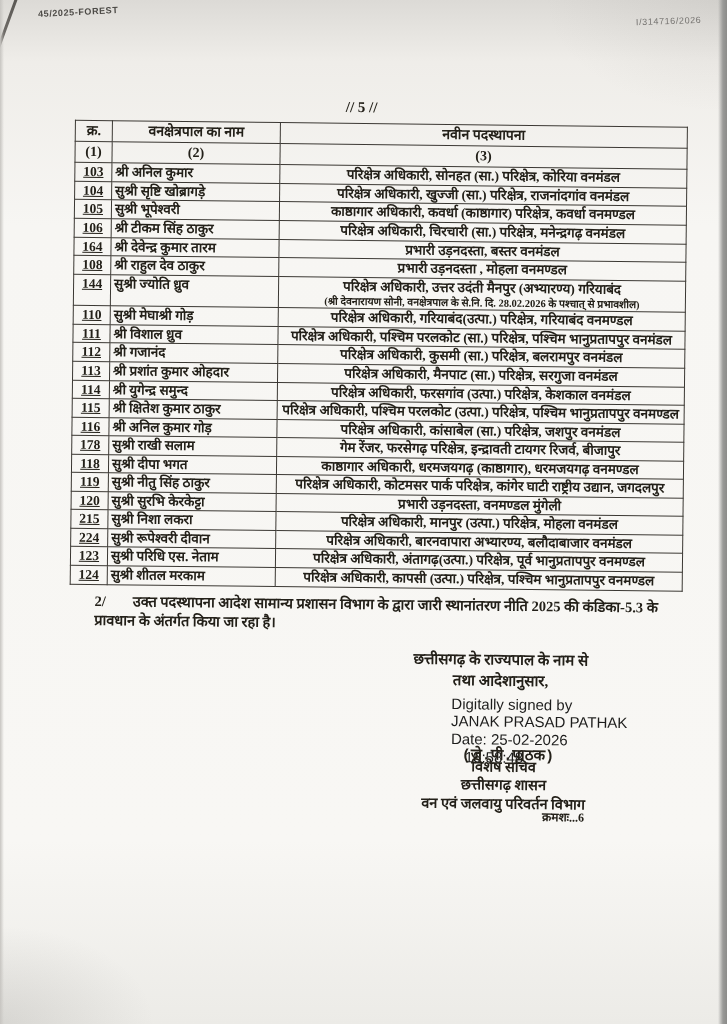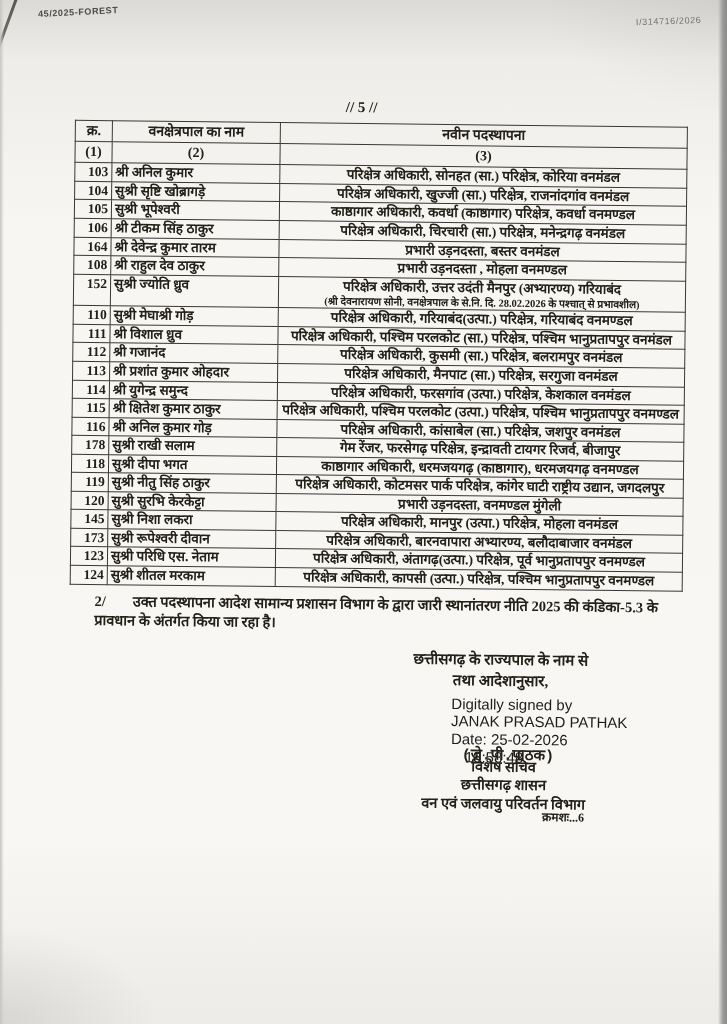--- a/index.html
+++ b/index.html
@@ -32,21 +32,21 @@
     position:absolute;left:75px;top:96px;width:613px;
     transform:rotate(.65deg);transform-origin:20px 20px;
     color:#232019;
   }
   .page-num{font-size:15px;font-weight:700;text-align:center;transform:translateX(-20px);margin-bottom:7px;}
 
   table.order{border-collapse:collapse;width:100%;table-layout:fixed;
     font-size:13.5px;font-weight:600;line-height:1.3;}
   table.order th, table.order td{border:1.5px solid #3b3833;padding:0 3px;vertical-align:top;}
   table.order thead th{font-size:14px;font-weight:700;text-align:center;padding:1px 2px;}
-  td.c-sno{text-align:right;padding-left:2px;}
+  td.c-sno{text-align:center;padding-left:2px;text-decoration:underline;}
   td.c-name{text-align:left;padding-left:4px;white-space:nowrap;overflow:hidden;}
   td.c-post{text-align:center;}
   td.c-post .note{font-size:10.5px;font-weight:700;line-height:1.25;}
 
   .para{margin:7px 0 0 25px;font-size:14.5px;font-weight:600;line-height:1.35;}
   .para .para-no{font-weight:700;display:inline-block;margin-right:27px;}
 
   .sig-area{position:relative;height:215px;margin-top:14px;font-weight:700;}
   .authority{position:absolute;left:317px;top:0;width:230px;text-align:center;
     font-size:15px;line-height:1.45;}
@@ -128,21 +128,21 @@
             </td>
           </tr>
           <tr>
             <td class="c-sno">108</td>
             <td class="c-name">श्री राहुल देव ठाकुर</td>
             <td class="c-post">
               <div>प्रभारी उड़नदस्ता , मोहला वनमण्डल</div>
             </td>
           </tr>
           <tr>
-            <td class="c-sno">152</td>
+            <td class="c-sno">144</td>
             <td class="c-name">सुश्री ज्योति ध्रुव</td>
             <td class="c-post">
               <div>परिक्षेत्र अधिकारी, उत्तर उदंती मैनपुर (अभ्यारण्य) गरियाबंद</div>
               <div class="note">(श्री देवनारायण सोनी, वनक्षेत्रपाल के से.नि. दि. 28.02.2026 के पश्चात् से प्रभावशील)</div>
             </td>
           </tr>
           <tr>
             <td class="c-sno">110</td>
             <td class="c-name">सुश्री मेघाश्री गोड़</td>
             <td class="c-post">
@@ -213,28 +213,28 @@
             </td>
           </tr>
           <tr>
             <td class="c-sno">120</td>
             <td class="c-name">सुश्री सुरभि केरकेट्टा</td>
             <td class="c-post">
               <div>प्रभारी उड़नदस्ता, वनमण्डल मुंगेली</div>
             </td>
           </tr>
           <tr>
-            <td class="c-sno">145</td>
+            <td class="c-sno">215</td>
             <td class="c-name">सुश्री निशा लकरा</td>
             <td class="c-post">
               <div>परिक्षेत्र अधिकारी, मानपुर (उत्पा.) परिक्षेत्र, मोहला वनमंडल</div>
             </td>
           </tr>
           <tr>
-            <td class="c-sno">173</td>
+            <td class="c-sno">224</td>
             <td class="c-name">सुश्री रूपेश्वरी दीवान</td>
             <td class="c-post">
               <div>परिक्षेत्र अधिकारी, बारनवापारा अभ्यारण्य, बलौदाबाजार वनमंडल</div>
             </td>
           </tr>
           <tr>
             <td class="c-sno">123</td>
             <td class="c-name">सुश्री परिधि एस. नेताम</td>
             <td class="c-post">
               <div>परिक्षेत्र अधिकारी, अंतागढ़(उत्पा.) परिक्षेत्र, पूर्व भानुप्रतापपुर वनमण्डल</div>

